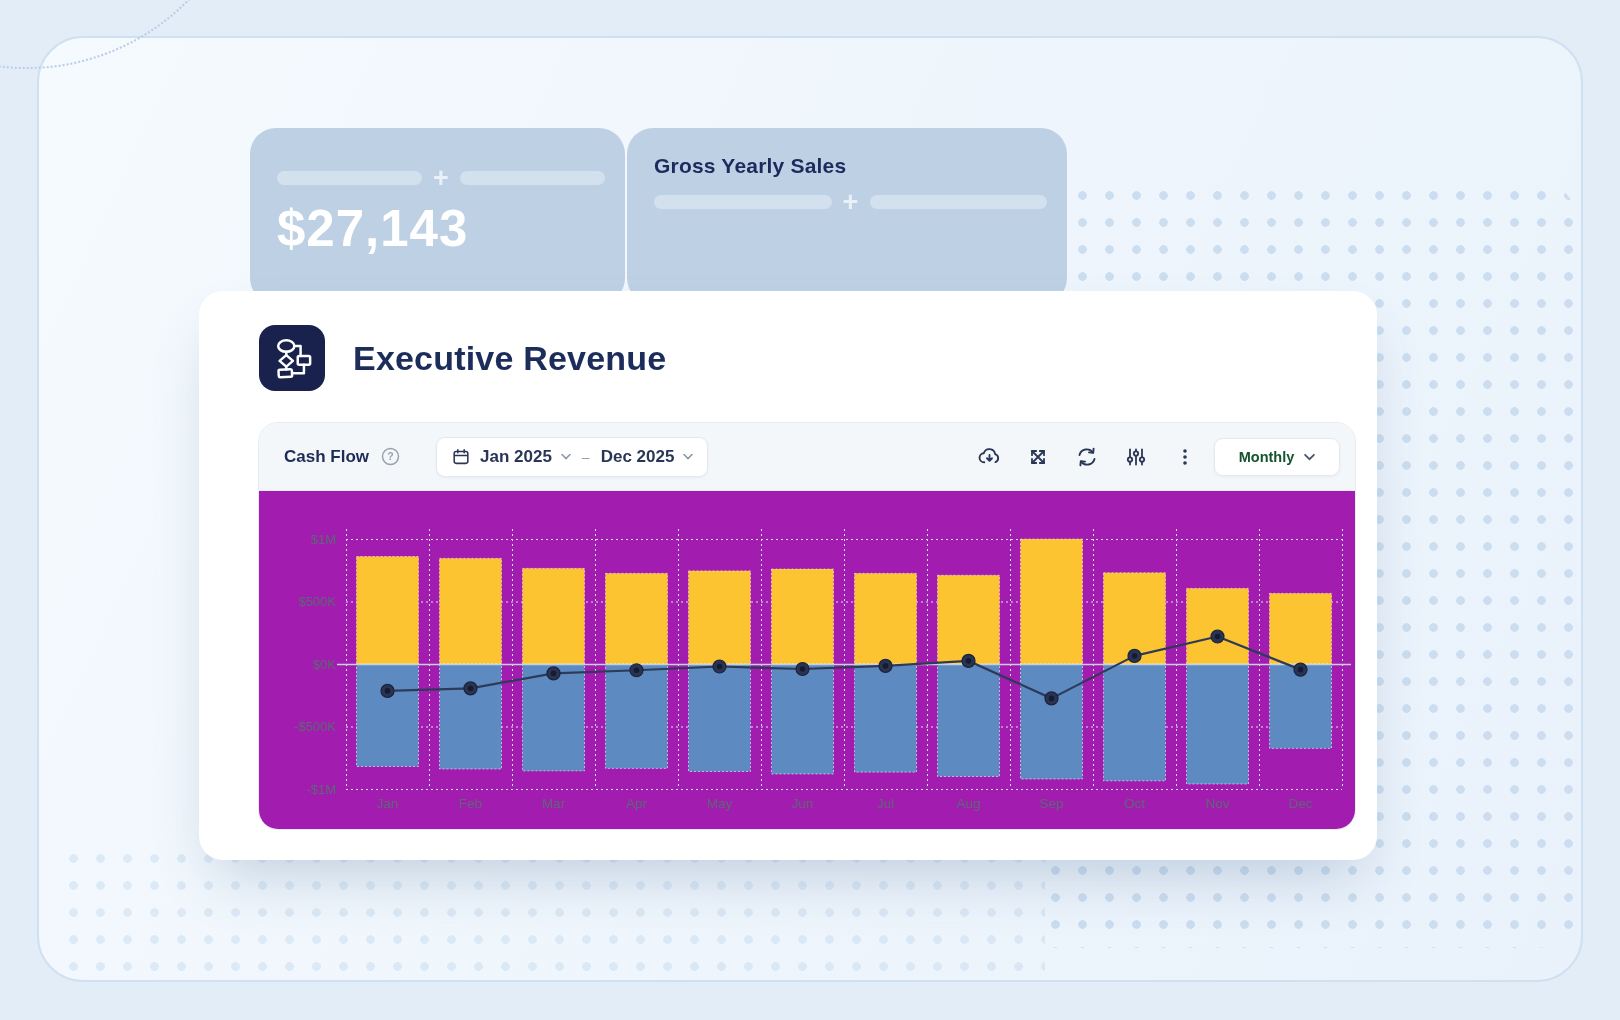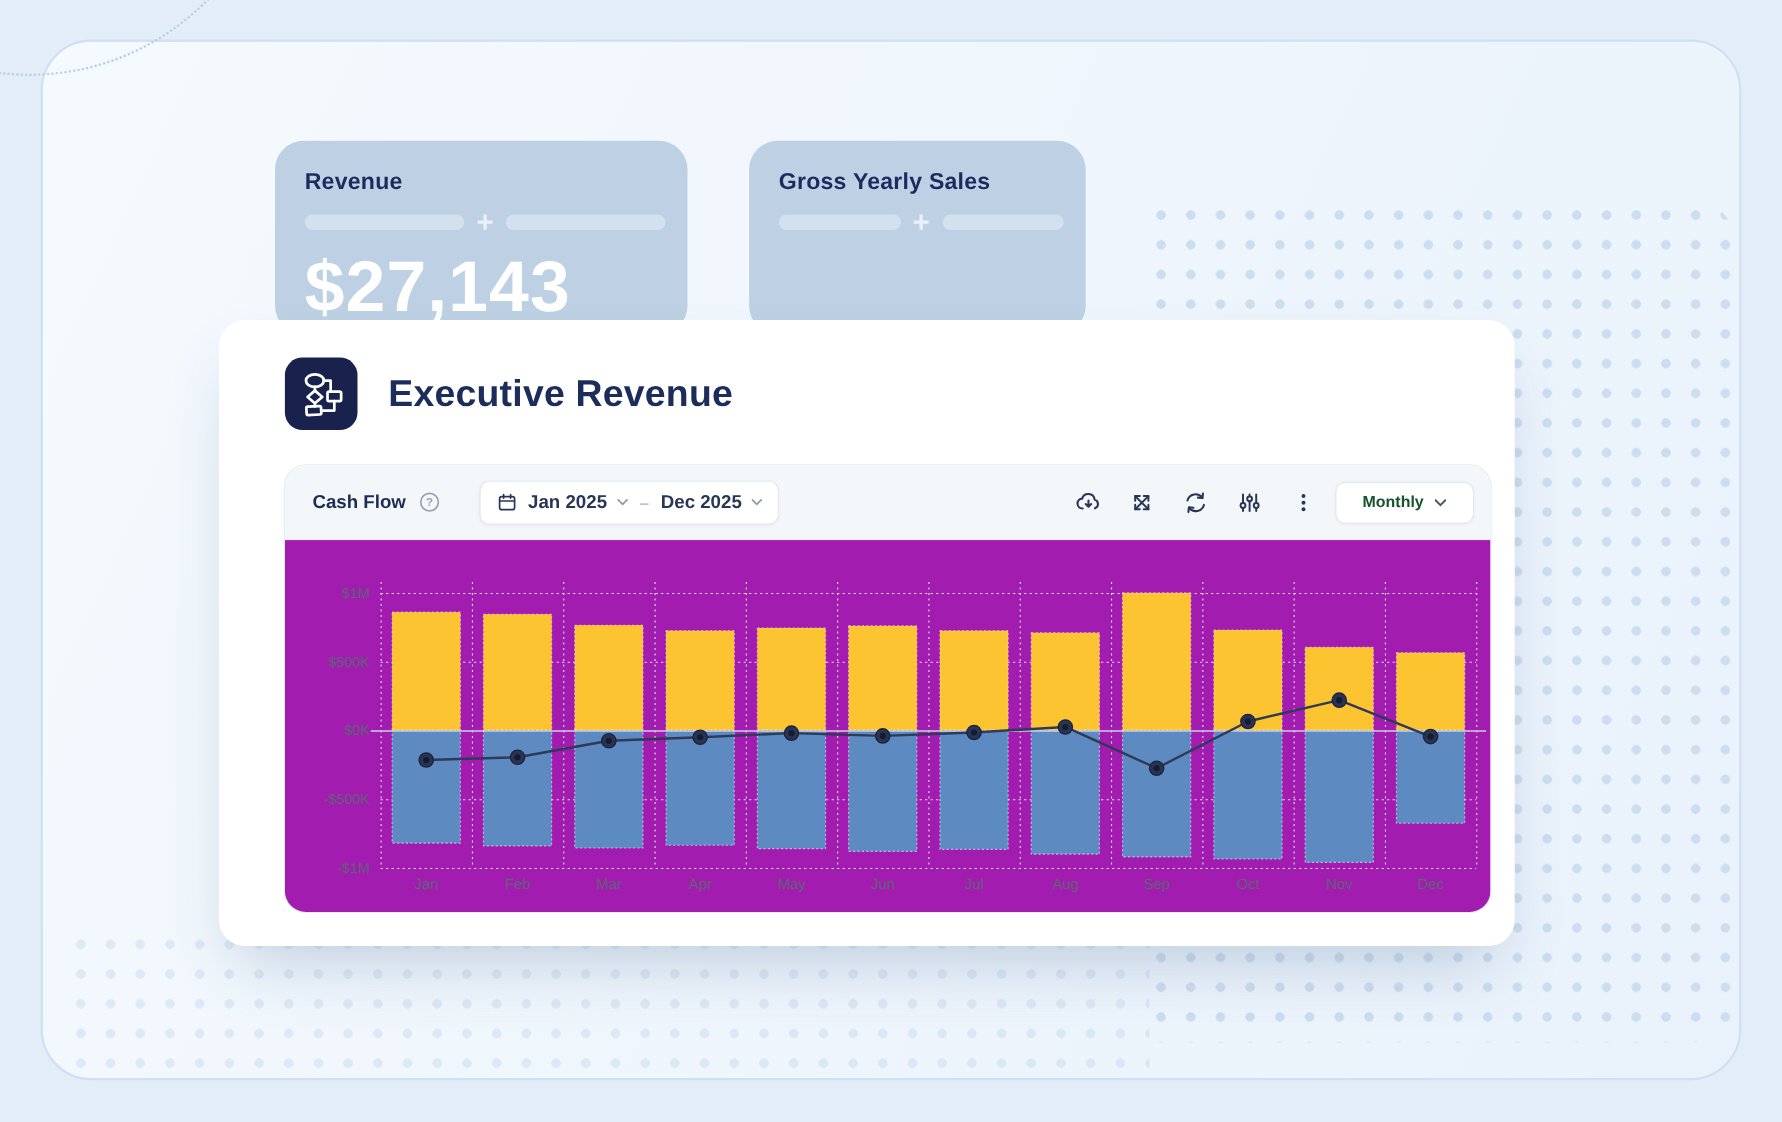--- a/index.html
+++ b/index.html
@@ -12,26 +12,26 @@
         background-image:radial-gradient(circle,#c6daee 4px,rgba(198,218,238,0) 4.6px);
         background-size:27px 27px;}
   .dots-right{left:1042px;top:182px;width:536px;height:766px;opacity:.85;border-top-right-radius:40px;border-bottom-right-radius:40px;}
   .dots-bottom{left:60px;top:845px;width:985px;height:133px;opacity:.5;}
   .arc-decor{position:absolute;left:-200px;top:-385px;width:450px;height:450px;border-radius:50%;
              border:2px dotted #b7cde8;z-index:2;}
   
   .stat-card{position:absolute;top:128px;height:176px;border-radius:26px;background:#bed1e4;
              box-sizing:border-box;padding:26px 20px 0 27px;z-index:3;}
   .stat-card.revenue{left:250px;width:375px;}
-  .stat-card.gross{left:681px;width:306px;}
+  .stat-card.gross{left:627px;width:440px;}
   .stat-title{font-size:21px;font-weight:700;color:#1b2b5e;letter-spacing:.2px;}
   .pill-row{display:flex;align-items:center;margin-top:17px;}
   .pill{height:14px;border-radius:7px;background:#d3e0ee;flex:1;}
   .plus{width:38px;text-align:center;color:#e9f0f8;font-size:27px;font-weight:700;line-height:14px;flex:0 0 auto;}
-  .stat-value{margin-top:14px;font-size:65px;font-weight:700;color:#ffffff;letter-spacing:1px;}
+  .stat-value{margin-top:14px;font-size:51px;font-weight:700;color:#ffffff;letter-spacing:1px;}
   
   .exec-card{position:absolute;left:199px;top:291px;width:1178px;height:569px;background:#ffffff;
              border-radius:24px;box-shadow:0 30px 60px -18px rgba(77,108,148,.30);z-index:4;}
   .exec-header{position:absolute;left:60px;top:34px;display:flex;align-items:center;gap:28px;}
   .exec-icon{width:66px;height:66px;border-radius:16px;background:#19214d;display:flex;
              align-items:center;justify-content:center;flex:0 0 auto;}
   .exec-title{font-size:34px;font-weight:600;color:#1c2c5b;letter-spacing:.2px;}
   
   .chart-box{position:absolute;left:59px;top:131px;width:1098px;height:408px;box-sizing:border-box;
              border:1px solid #e6ebf2;border-radius:20px;background:#fff;overflow:hidden;}
@@ -58,21 +58,20 @@
 </head>
 <body>
 
 <div class="page">
   <div class="frame"></div>
   <div class="arc-decor"></div>
   <div class="dots dots-right"></div>
   <div class="dots dots-bottom"></div>
 
   <div class="stat-card revenue">
-    <div class="stat-title">Revenue</div>
     <div class="pill-row">
       <div class="pill"></div>
       <div class="plus">+</div>
       <div class="pill"></div>
     </div>
     <div class="stat-value">$27,143</div>
   </div>
 
   <div class="stat-card gross">
     <div class="stat-title">Gross Yearly Sales</div>

